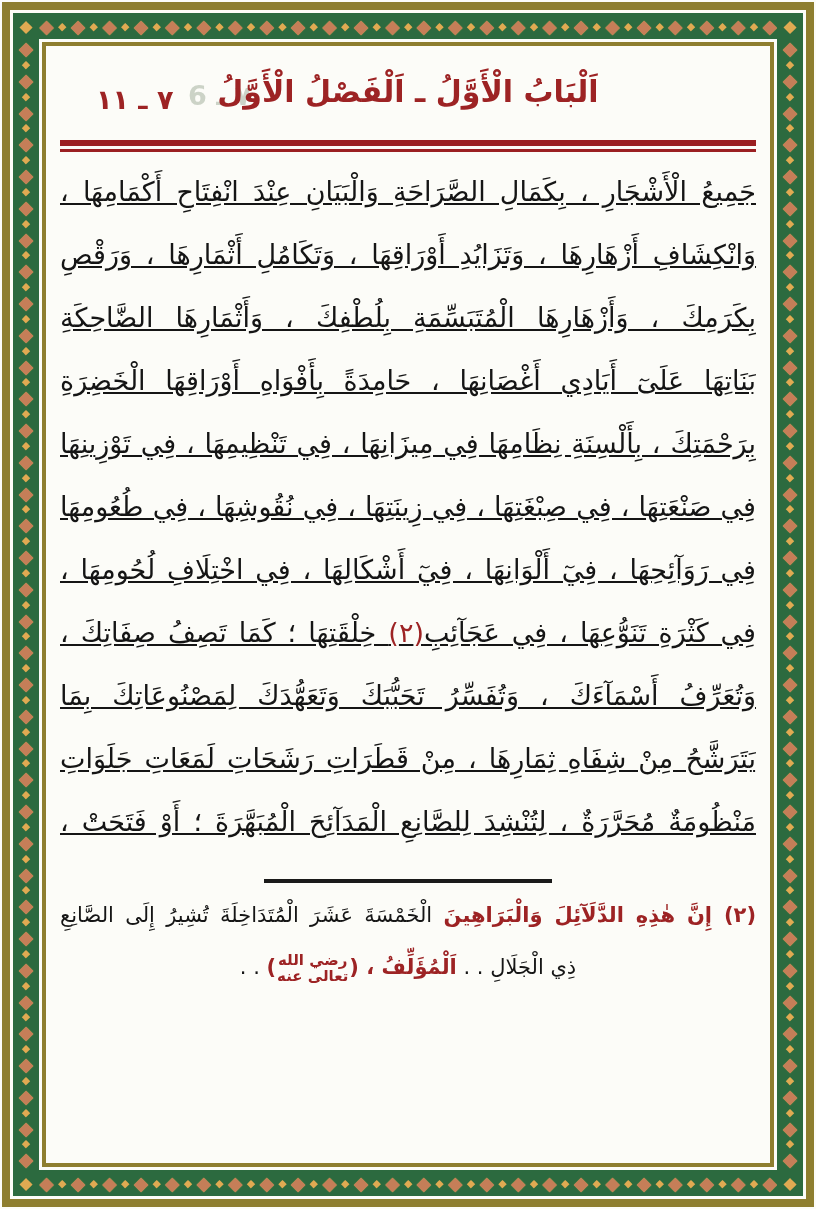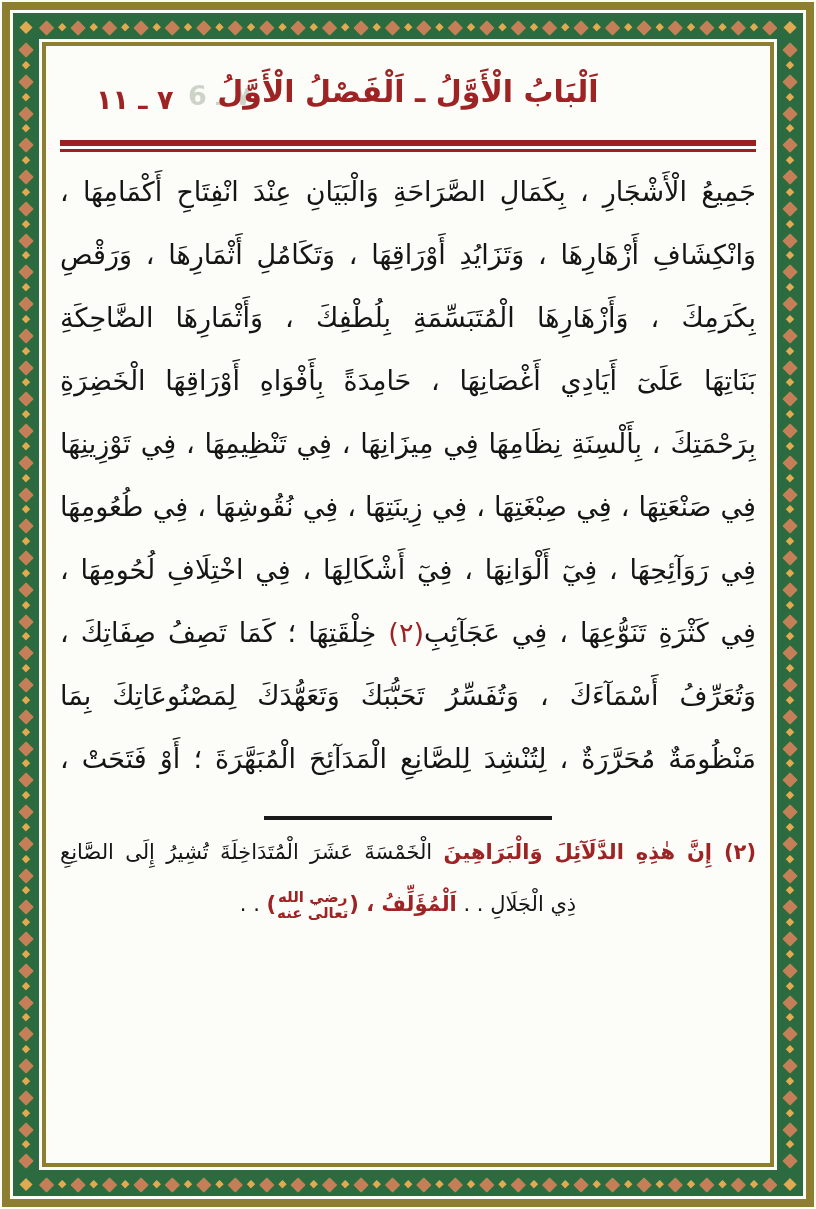--- a/index.html
+++ b/index.html
@@ -30,21 +30,21 @@
 
   
   .content{position:absolute;inset:46px;padding:0 14px;color:var(--text);}
   .header{position:relative;height:58px;margin-top:24px;}
   .hdr-title{position:absolute;right:50%;transform:translateX(50%);top:4px;color:var(--red);
     font-size:30px;font-weight:bold;white-space:nowrap;}
   .hdr-left-num{position:absolute;left:36px;top:14px;color:var(--red);font-size:27px;font-weight:bold;white-space:nowrap;}
   .hdr-watermark{position:absolute;left:128px;top:10px;color:var(--watermark);font-size:27px;font-weight:bold;white-space:nowrap;}
   .header-rule{margin-top:12px;height:12px;border-top:6px solid var(--rule-red);border-bottom:3px solid var(--rule-red);}
 
-  .body-text{margin-top:8px;}
+  .body-text{margin-top:8px;text-decoration:underline;}
   .bline{font-size:27px;line-height:63px;height:63px;overflow:hidden;
     text-align:justify;text-align-last:justify;text-justify:inter-word;white-space:normal;}
   .bline .red{color:var(--red);}
 
   .footnote{margin-top:0;}
   .fn-sep{width:288px;border-top:4px solid var(--sep);margin:26px auto 6px auto;}
   .fline{font-size:21px;line-height:52px;}
   .fline.justify{text-align:justify;text-align-last:justify;text-justify:inter-word;}
   .fline.center{text-align:center;}
   .fline .red{color:var(--red);font-weight:bold;}
@@ -321,20 +321,21 @@
     <div class="body-text">
         <div class="bline"><span>جَمِيعُ الْأَشْجَارِ ، بِكَمَالِ الصَّرَاحَةِ وَالْبَيَانِ عِنْدَ انْفِتَاحِ أَكْمَامِهَا ،</span></div>
         <div class="bline"><span>وَانْكِشَافِ أَزْهَارِهَا ، وَتَزَايُدِ أَوْرَاقِهَا ، وَتَكَامُلِ أَثْمَارِهَا ، وَرَقْصِ</span></div>
         <div class="bline"><span>بِكَرَمِكَ ، وَأَزْهَارِهَا الْمُتَبَسِّمَةِ بِلُطْفِكَ ، وَأَثْمَارِهَا الضَّاحِكَةِ</span></div>
         <div class="bline"><span>بَنَاتِهَا عَلَىٓ أَيَادِي أَغْصَانِهَا ، حَامِدَةً بِأَفْوَاهِ أَوْرَاقِهَا الْخَضِرَةِ</span></div>
         <div class="bline"><span>بِرَحْمَتِكَ ، بِأَلْسِنَةِ نِظَامِهَا فِي مِيزَانِهَا ، فِي تَنْظِيمِهَا ، فِي تَوْزِينِهَا ،</span></div>
         <div class="bline"><span>فِي صَنْعَتِهَا ، فِي صِبْغَتِهَا ، فِي زِينَتِهَا ، فِي نُقُوشِهَا ، فِي طُعُومِهَا ،</span></div>
         <div class="bline"><span>فِي رَوَآئِحِهَا ، فِيٓ أَلْوَانِهَا ، فِيٓ أَشْكَالِهَا ، فِي اخْتِلَافِ لُحُومِهَا ،</span></div>
         <div class="bline"><span>فِي كَثْرَةِ تَنَوُّعِهَا ، فِي عَجَآئِبِ</span><span class="red">(٢)</span><span> خِلْقَتِهَا ؛ كَمَا تَصِفُ صِفَاتِكَ ،</span></div>
         <div class="bline"><span>وَتُعَرِّفُ أَسْمَآءَكَ ، وَتُفَسِّرُ تَحَبُّبَكَ وَتَعَهُّدَكَ لِمَصْنُوعَاتِكَ بِمَا</span></div>
+        <div class="bline"><span>يَتَرَشَّحُ مِنْ شِفَاهِ ثِمَارِهَا ، مِنْ قَطَرَاتِ رَشَحَاتِ لَمَعَاتِ جَلَوَاتِ</span></div>
         <div class="bline"><span>مَنْظُومَةٌ مُحَرَّرَةٌ ، لِتُنْشِدَ لِلصَّانِعِ الْمَدَآئِحَ الْمُبَهَّرَةَ ؛ أَوْ فَتَحَتْ ،</span></div>
       </div>
 
     <div class="footnote">
       <div class="fn-sep"></div>
       <div>
           <div class="fline justify"><span class="red">(٢) إِنَّ هٰذِهِ الدَّلَآئِلَ وَالْبَرَاهِينَ</span><span> الْخَمْسَةَ عَشَرَ الْمُتَدَاخِلَةَ تُشِيرُ إِلَى الصَّانِعِ</span></div>
           <div class="fline center"><span>ذِي الْجَلَالِ . . </span><span class="red">اَلْمُؤَلِّفُ ، </span><span class="red">(</span><span class="seal">
               <span>رضي الله</span>
               <span>تعالى عنه</span>

